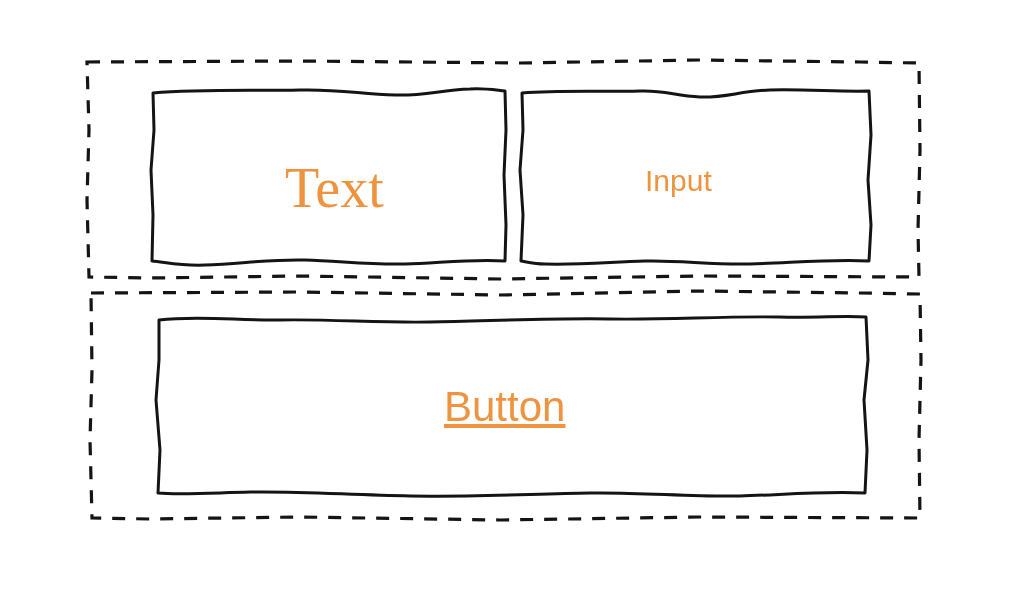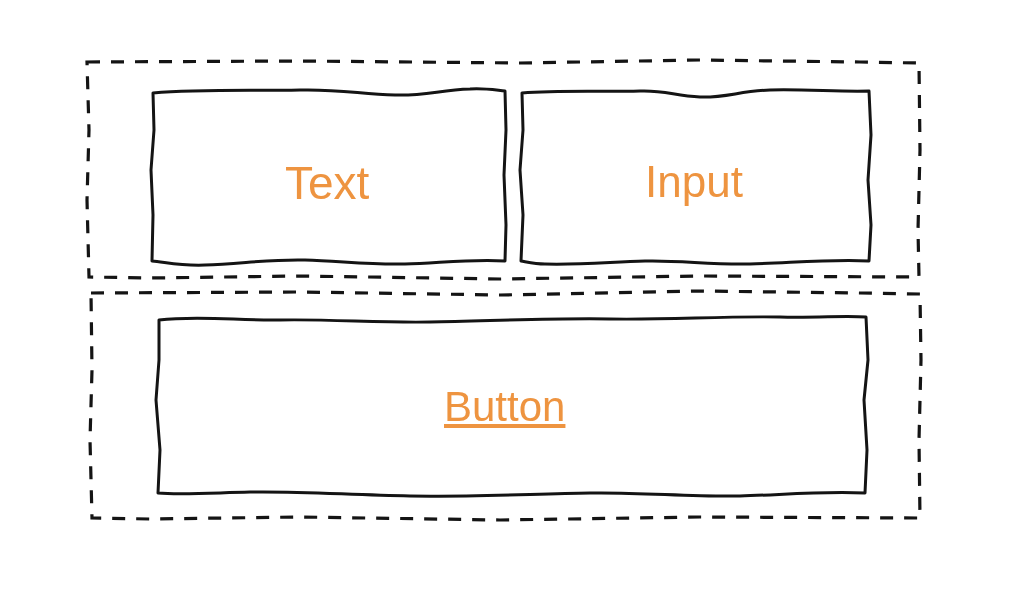--- a/index.html
+++ b/index.html
@@ -44,22 +44,22 @@
     fill: #ffffff;
   }
   .label {
     position: absolute;
     color: #ee9440;
     font-family: "Liberation Sans", sans-serif;
     font-weight: 400;
     white-space: nowrap;
     -webkit-font-smoothing: antialiased;
   }
-  .label-text   { left: 285px; top: 156px; font-size: 46px; }
-  .label-input  { left: 645px; top: 157px; font-size: 44px; }
+  .label-text   { left: 285px; top: 156px; font-size: 56px; font-family: Liberation Serif, serif; }
+  .label-input  { left: 645px; top: 164px; font-size: 30px; }
   .label-button { left: 444px; top: 383px; font-size: 42px; text-decoration: underline; }
   .hit {
     position: absolute;
     background: transparent;
   }
 </style>
 </head>
 <body>
 
 <div id="canvas">

